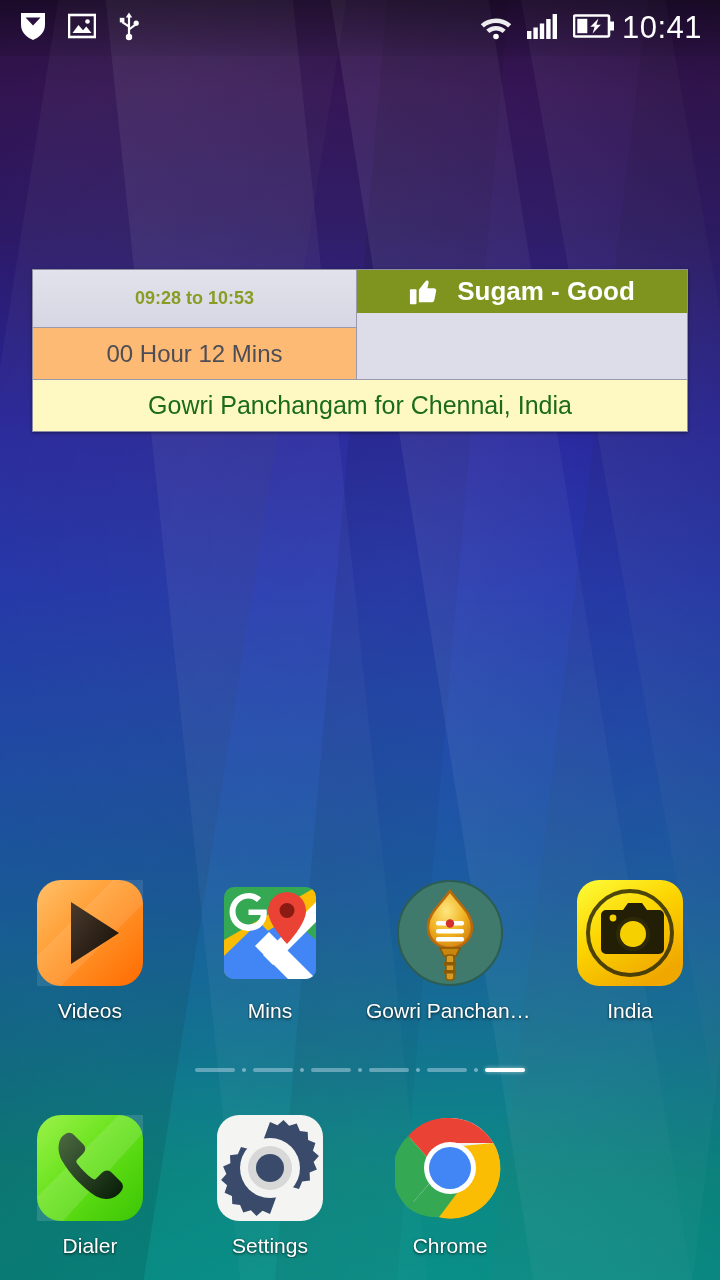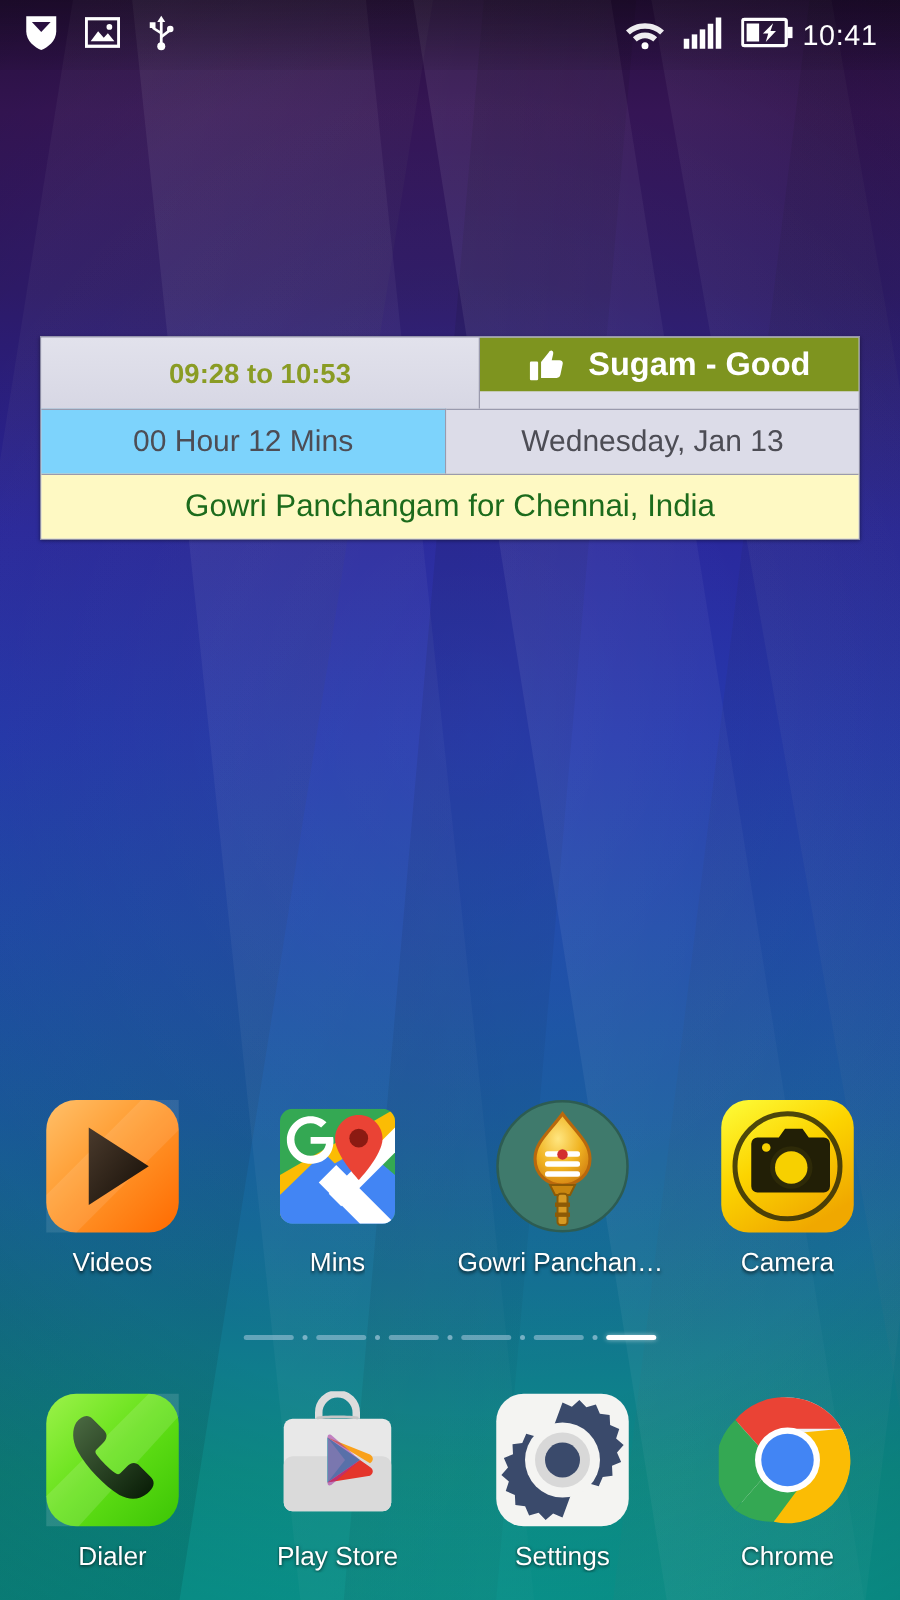--- a/index.html
+++ b/index.html
@@ -45,56 +45,56 @@
 
   
   #statusbar{
     position:absolute; top:0; left:0; width:720px; height:56px;
     display:flex; align-items:center; z-index:30;
     background:linear-gradient(to bottom, rgba(0,0,0,.30), rgba(0,0,0,.06));
     padding:0 18px 0 20px;
   }
   #sb-left{ display:flex; align-items:center; gap:22px; }
   #sb-right{ margin-left:auto; display:flex; align-items:center; gap:13px; }
-  #clock{ color:#fff; font-size:23px; letter-spacing:.5px; margin-left:7px; font-weight:400; }
+  #clock{ color:#fff; font-size:31px; letter-spacing:.5px; margin-left:7px; font-weight:400; }
 
   
   #widget{
     position:absolute; left:32px; top:269px; width:656px;
     border:1px solid #8d8da4;
     background:#dddde9;
     box-shadow:0 1px 3px rgba(0,0,0,.45);
     z-index:20;
     overflow:hidden;
   }
   .wrow{ display:flex; }
   .wcell{
     display:flex; align-items:center; justify-content:center;
     text-align:center;
     background:#dcdce8;
   }
   #cell-time{
-    width:351px; height:57px;
-    color:#8a9c24; font-size:22px; font-weight:bold;
+    width:324px; height:57px;
+    color:#8a9c24; font-size:18px; font-weight:bold;
     border-right:1px solid #9a9aad;
     background:linear-gradient(to bottom,#e2e2ec,#d7d7e4);
   }
   #cell-quality{
     flex:1; height:43px;
     background:#7e941f;
     color:#ffffff; font-size:26px; font-weight:bold;
     gap:18px;
   }
   #thumb-icon{ display:block; width:30px; height:30px; }
   #cell-duration{
     width:324px; height:52px;
     color:#4d4d55; font-size:24px;
     border-right:1px solid #9a9aad;
     border-top:1px solid #9a9aad;
-    background:#7dd3fc;
+    background:#fdba74;
   }
   #cell-date{
     flex:1; height:52px;
     color:#4d4d55; font-size:24px;
     border-top:1px solid #9a9aad;
     background:#dcdce8;
   }
   #cell-location{
     width:100%; height:52px;
     color:#1c6b1c; font-size:25px;
@@ -206,21 +206,20 @@
         <svg id="thumb-icon" viewBox="0 0 32 32">
           <rect x="1" y="13" width="7" height="16" rx="1" fill="#fff"></rect>
           <path d="M10.5 13.5l6.5-8.2c.9-1.2 1.8-1.9 2.8-1.5 1.1.4 1.3 1.6 1 3l-1.2 5.1h6.6c1.9 0 3.2 1.3 2.8 3.1l-2 9.4c-.3 1.5-1.5 2.6-3.1 2.6H10.5z" fill="#fff"></path>
         </svg>
       </span>
       <span>Sugam - Good</span>
     </div>
   </div>
   <div class="wrow">
     <div class="wcell" id="cell-duration">00 Hour 12 Mins</div>
-    <div class="wcell" id="cell-date">Wednesday, Jan 13</div>
   </div>
   <div class="wrow">
     <div class="wcell" id="cell-location">Gowri Panchangam for Chennai,  India</div>
   </div>
 </div>
 
 <div class="approw" id="row1">
 
   <div class="appcell">
     <div class="iconbox">
@@ -313,21 +312,21 @@
           </linearGradient>
         </defs>
         <rect x="2" y="2" width="106" height="106" rx="22" fill="url(#camg)"></rect>
         <circle cx="55" cy="55" r="42" fill="none" stroke="#2e2a08" stroke-width="4" opacity=".85"></circle>
         <path d="M38 32h10l5-7h14l5 7h12a5 5 0 015 5v34a5 5 0 01-5 5H31a5 5 0 01-5-5V37a5 5 0 015-5z" fill="#221f06"></path>
         <circle cx="58" cy="56" r="17" fill="#2e2a08"></circle>
         <circle cx="58" cy="56" r="13" fill="#f7d000"></circle>
         <circle cx="38" cy="40" r="3.4" fill="#f7d000"></circle>
       </svg>
     </div>
-    <div class="applabel">Camera</div>
+    <div class="applabel">India</div>
   </div>
 </div>
 
 <div id="pager">
   <span class="dash"></span>
   <span class="pip"></span>
   <span class="dash"></span>
   <span class="pip"></span>
   <span class="dash"></span>
   <span class="pip"></span>
@@ -355,40 +354,20 @@
           </linearGradient>
         </defs>
         <rect x="2" y="2" width="106" height="106" rx="24" fill="url(#dialg)"></rect>
         <path d="M2 84L84 2h24v18L28 108H2z" fill="#ffffff" opacity=".13"></path>
         <path d="M26 25c4-5 9-7 13-3l9 9c3.6 3.6 2.5 7.4-.8 10.6l-5 5c-1.4 1.4-1 2.7.3 4.4 3.6 4.8 9.4 10.6 14.3 14.2 1.7 1.3 3 1.7 4.4.3l5-5c3.3-3.3 7-4.4 10.6-.8l9 9c4 4 2 9-3 13-6.5 5.3-14 5.6-22.3 1.3C48 74.8 35 61.8 26.8 47.3 22.5 39 22.7 30.5 26 25z" fill="url(#phg)"></path>
       </svg>
     </div>
     <div class="applabel">Dialer</div>
   </div>
 
-  <div class="appcell">
-    <div class="iconbox">
-      <svg width="110" height="110" viewBox="0 0 110 110">
-        <path d="M40 22V17a15 15 0 0130 0v5" fill="none" stroke="#dcdcdc" stroke-width="6"></path>
-        <rect x="12" y="22" width="86" height="74" rx="7" fill="#e8e8e8"></rect>
-        <rect x="12" y="52" width="86" height="44" rx="7" fill="#dadada"></rect>
-        <g>
-          <path d="M47 37l26 18-26 18z" fill="#00c4b3"></path>
-          <path d="M47 37v36l14-18z" fill="#00a0e9" opacity="0"></path>
-          <path d="M47 37l14 18-14 18z" fill="#4cd2c2"></path>
-          <path d="M47 73l26-18 8 5.5c3 2 3 5 0 7L47 73z" fill="#e4352b"></path>
-          <path d="M47 37l34 13.5c3 2 3 5 0 7L47 37z" fill="#f9a11b"></path>
-          <path d="M47 37l26 18-26 18z" fill="none"></path>
-          <path d="M47 37c0-2 1-3 3-2l23 20-23 20c-2 1-3 0-3-2z" fill="#a02ba0" opacity=".55"></path>
-        </g>
-        <path d="M38 20.5c6-1.5 28-1.5 34 0l-1 2c-6-1.2-26-1.2-32 0z" fill="#c6c6c6"></path>
-      </svg>
-    </div>
-    <div class="applabel">Play Store</div>
-  </div>
 
   <div class="appcell">
     <div class="iconbox">
       <svg width="110" height="110" viewBox="0 0 110 110">
         <rect x="2" y="2" width="106" height="106" rx="22" fill="#f4f4f2"></rect>
         <g fill="#3a4a6b">
           <path d="M55 9l7.5 3.3 6-5.3 5.6 5.8 7.6-2.2 3.2 7.4 7.8 1 .4 8 7.3 3.1-2.5 7.6 6 5.3-5.3 6 3.3 7.5-7.3 3.1.4 8-7.8 1-3.2 7.4-7.6-2.2-5.6 5.8-6-5.3L55 101l-7.5-3.3-6 5.3-5.6-5.8-7.6 2.2-3.2-7.4-7.8-1-.4-8L9.6 79.8l2.5-7.6-6-5.3 5.3-6L8.1 53.4l7.3-3.1-.4-8 7.8-1 3.2-7.4 7.6 2.2 5.6-5.8 6 5.3z"></path>
         </g>
         <circle cx="55" cy="55" r="30" fill="#f4f4f2"></circle>
         <circle cx="55" cy="55" r="22" fill="#d8d8d8"></circle>

